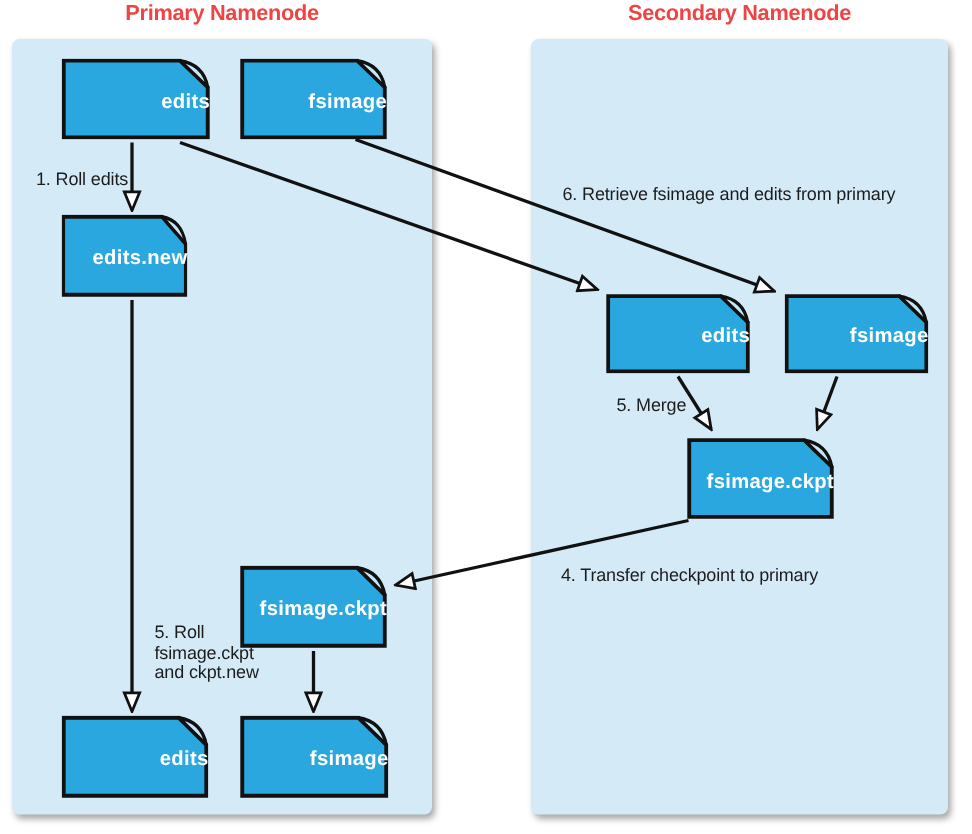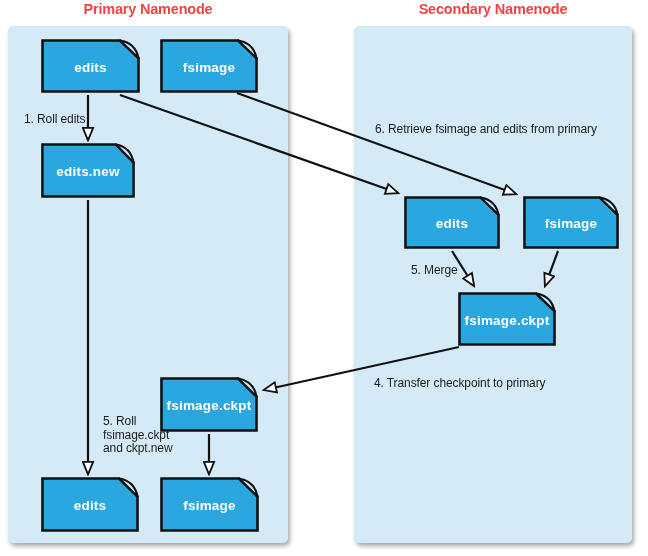--- a/index.html
+++ b/index.html
@@ -19,21 +19,21 @@
     box-shadow:2px 3px 4px rgba(60,60,60,0.45);
   }
   .panel-primary   { left:8px;   width:280px; }
   .panel-secondary { left:354px; width:278px; }
   svg.arrow-layer {
     position:absolute; left:0; top:0; width:648px; height:556px;
     pointer-events:none;
   }
   .arrow-layer line { stroke:var(--line-color,#111); stroke-width:2.2; }
   .doc {
-    position:absolute; display:flex; align-items:center; justify-content:center;border-radius:25px;
+    position:absolute; display:flex; align-items:center; justify-content:flex-end;border-radius:25px;
   }
   .doc .doc-shape { position:absolute; left:0; top:0; width:100%; height:100%; }
   .doc-shape .doc-body { fill:var(--doc-fill,#2aa7de); stroke:var(--line-color,#111); stroke-width:2.6; stroke-linejoin:miter; }
   .doc-shape .doc-fold { fill:var(--doc-fold,#c6e5f6); stroke:var(--line-color,#111); stroke-width:2.2; stroke-linejoin:round; }
   .doc-label {
     position:relative; color:var(--doc-text,#fff); font-weight:bold;
     font-size:13.5px; letter-spacing:0.2px; padding-top:2px;
   }
   .step-label {
     position:absolute; font-size:12px; font-weight:normal; color:#1c1c1c;
@@ -81,21 +81,21 @@
   </div>
 
   <div class="doc" style="left:160px;top:39px;width:98px;height:54px">
     <svg class="doc-shape" viewBox="0 0 99 55" preserveAspectRatio="none">
       <path class="doc-body" d="M1.5,1.5 L79,1.5 L97.5,19.5 L97.5,53.5 L1.5,53.5 Z"></path>
       <path class="doc-fold" d="M79,1.5 Q94.5,4 97.5,19.5 Z"></path>
     </svg>
     <span class="doc-label">fsimage</span>
   </div>
 
-  <div class="doc" style="left:41px;top:143px;width:94px;height:55px">
+  <div class="doc" style="left:41px;top:143px;width:84px;height:55px">
     <svg class="doc-shape" viewBox="0 0 99 55" preserveAspectRatio="none">
       <path class="doc-body" d="M1.5,1.5 L79,1.5 L97.5,19.5 L97.5,53.5 L1.5,53.5 Z"></path>
       <path class="doc-fold" d="M79,1.5 Q94.5,4 97.5,19.5 Z"></path>
     </svg>
     <span class="doc-label">edits.new</span>
   </div>
 
   <div class="doc" style="left:160px;top:377px;width:98px;height:55px">
     <svg class="doc-shape" viewBox="0 0 99 55" preserveAspectRatio="none">
       <path class="doc-body" d="M1.5,1.5 L79,1.5 L97.5,19.5 L97.5,53.5 L1.5,53.5 Z"></path>

